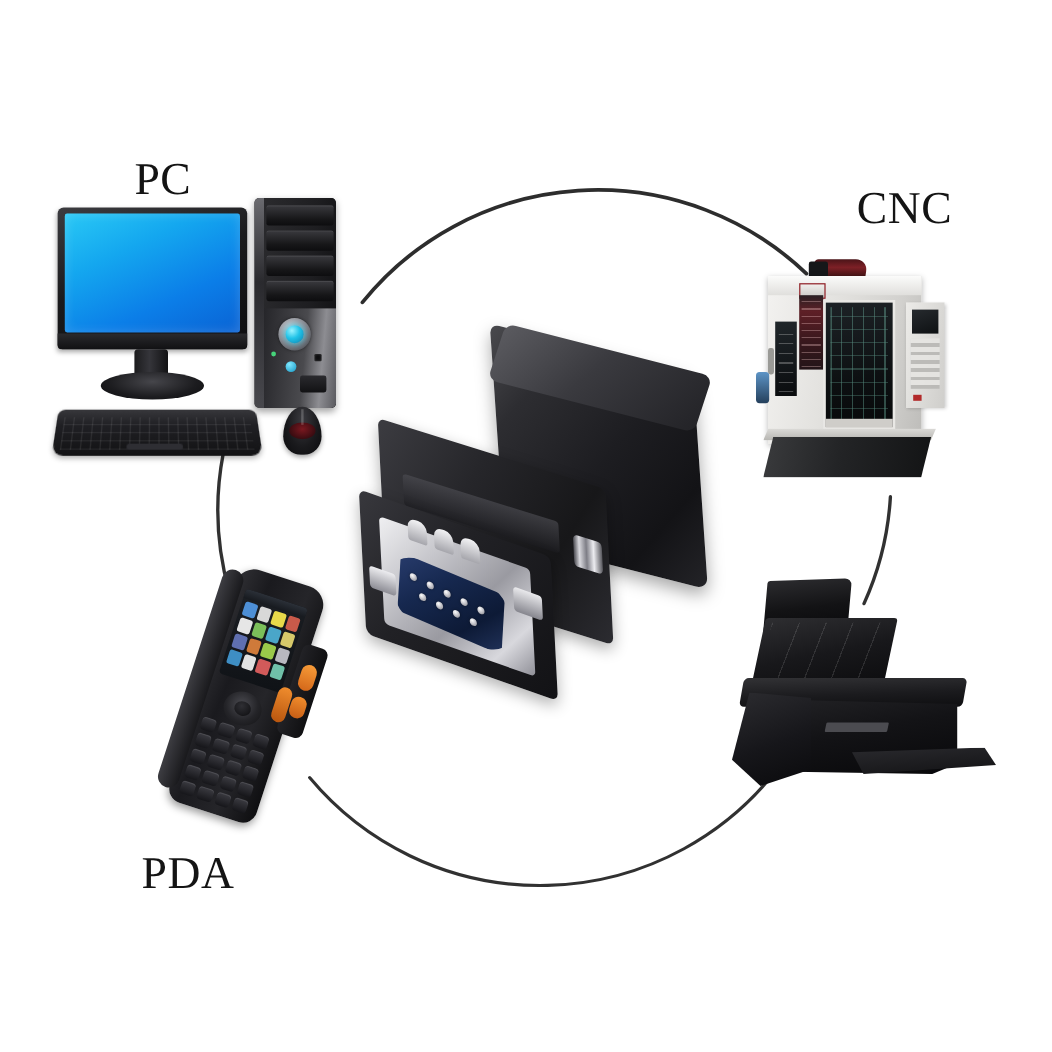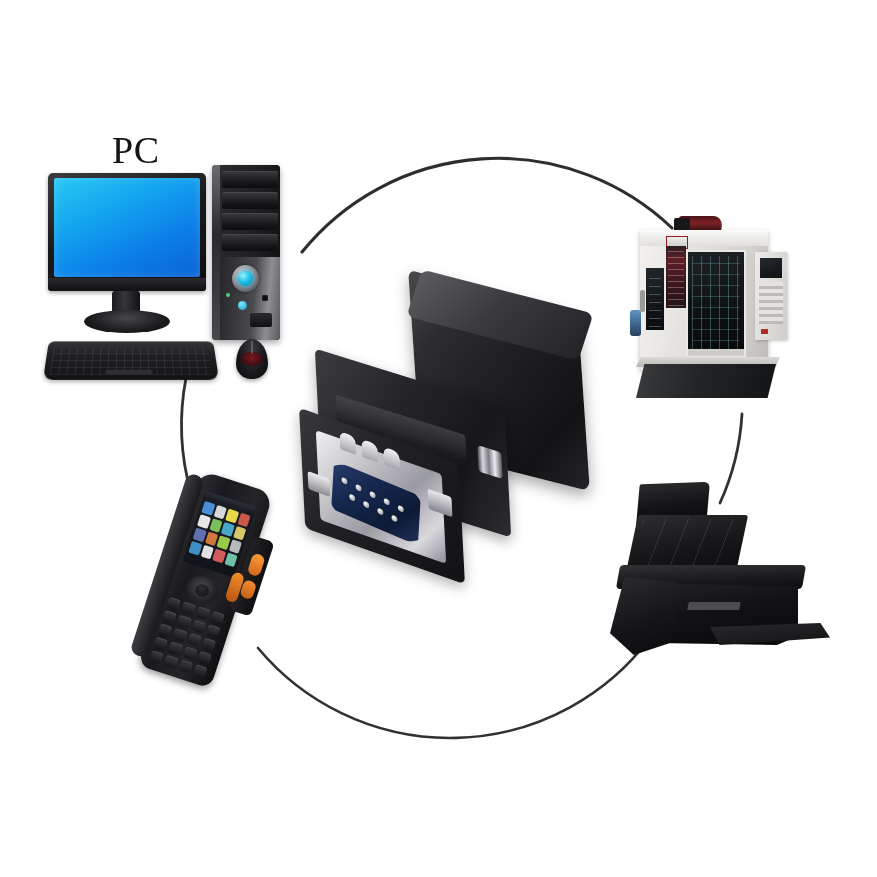--- a/index.html
+++ b/index.html
@@ -658,14 +658,16 @@
       <i style="left:27px; top:24px;"></i>
       <i style="left:41px; top:26px;"></i>
       <i style="left:55px; top:28px;"></i>
     </div>
 
     <div class="adp-screw-l"></div>
     <div class="adp-screw-r"></div>
   </div>
 
   <div class="label" id="label-pc">PC</div>
+  <div class="label" id="label-cnc">CNC</div>
+  <div class="label" id="label-pda">PDA</div>
 
 </div>
 
 </body></html>

